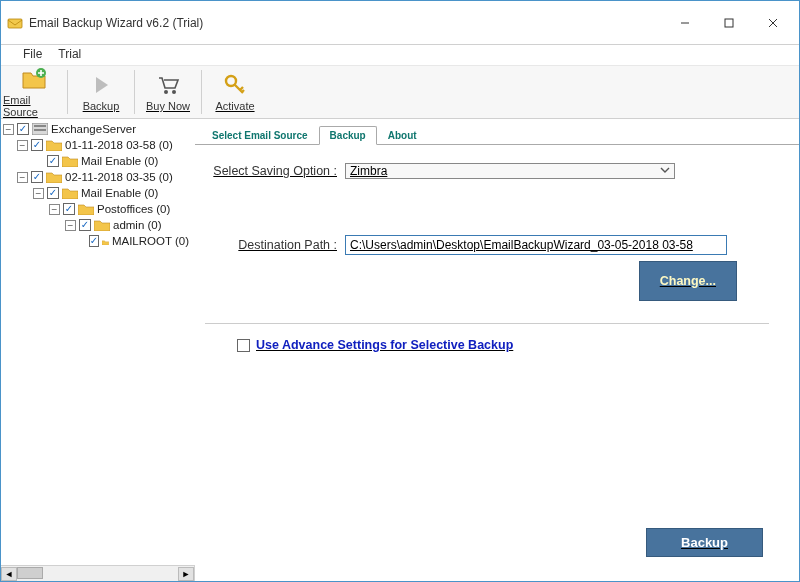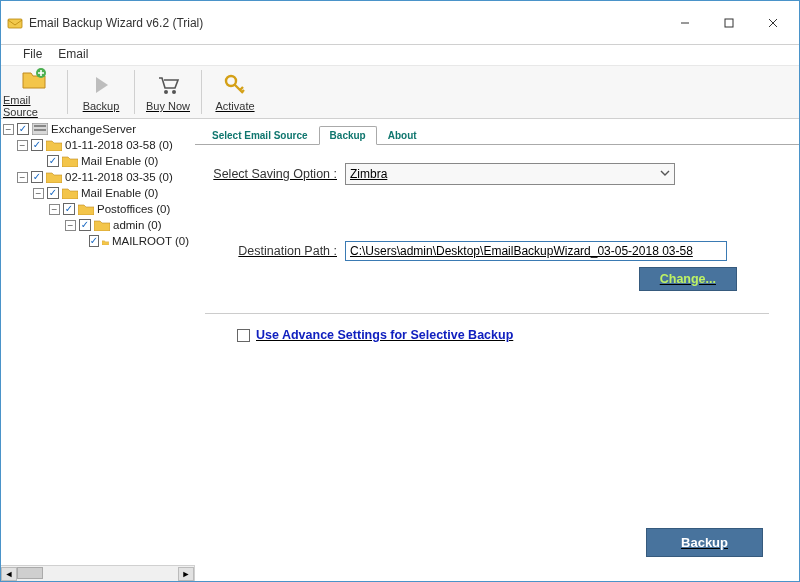--- a/index.html
+++ b/index.html
@@ -24,24 +24,24 @@
   .exp-sp { width: 11px; height: 11px; margin-right: 3px; }
   .cb { width: 12px; height: 12px; border: 1px solid #666; margin-right: 3px; display:flex; align-items:center; justify-content:center; font-size:10px; line-height:1; color:#1565c0; background:#fff; }
   .fld { width: 16px; height: 12px; margin-right: 3px; }
   .content { flex: 1; display: flex; flex-direction: column; background: #fff; }
   .tabs { height: 24px; display: flex; align-items: flex-end; padding-left: 6px; border-bottom: 1px solid #aaa; margin-top: 2px; }
   .tab { padding: 3px 10px 3px; font-size: 10px; font-weight: bold; color: #0f766e; border: 1px solid transparent; border-bottom: none; position: relative; }
   .tab.active { background: #fff; border-color: #aaa; border-bottom: 1px solid #fff; margin-bottom: -1px; border-radius: 2px 2px 0 0; }
   .panel { flex: 1; padding: 18px 30px 10px 10px; display:flex; flex-direction:column;text-decoration:underline; }
   .field-row { display: flex; align-items: center; margin-bottom: 16px; }
   .field-label { width: 140px; text-align: right; padding-right: 8px; font-size: 12.5px; color: #333; }
-  .select-box { flex: 1; max-width: 330px; height: 22px; border: 1px solid #888; background: #f8f8f8; display: flex; align-items: center; padding: 0 4px; justify-content: space-between; font-size: 12px; }
+  .select-box { flex: 1; max-width: 330px; height: 16px; border: 1px solid #888; background: #f8f8f8; display: flex; align-items: center; padding: 0 4px; justify-content: space-between; font-size: 12px; }
   .dest-input { flex: 1; max-width: 382px; height: 20px; border: 1px solid #3a7ab3; background: #fff; padding: 0 4px; font-size: 12px; display:flex; align-items:center; overflow:hidden; white-space:nowrap; }
   .change-row { display: flex; justify-content: flex-end; max-width: 532px; padding-left:148px; }
-  .btn { background: #48739d; color: #bef264; border: 1px solid #365a7d; padding: 4px 20px; font-size: 12.5px; font-weight: bold; }
+  .btn { background: #48739d; color: #fef9c3; border: 1px solid #365a7d; padding: 12px 20px; font-size: 12.5px; font-weight: bold; }
   .divider { height: 1px; background: #ccc; margin: 22px 0 14px; }
   .adv-row { display: flex; align-items: flex-end; gap: 6px; padding-left: 32px; }
   .adv-row .label { color: #1020bf; font-weight: bold; font-size: 12.5px; }
   .adv-cb { width: 13px; height: 13px; border: 1px solid #666; background:#fff; }
   .bottom { margin-top: auto; display:flex; justify-content:flex-end; padding: 0 6px 14px 0; }
   .backup-btn { background:#48739d; color:#fff; border:1px solid #365a7d; padding:6px 34px; font-size:13px; font-weight:bold; }
   .h-scroll { height: 16px; border-top: 1px solid #d0d0d0; display:flex; align-items:center; background:#f0f0f0; }
   .h-scroll .arrow { width:16px; height:14px; background:#e2e2e2; border:1px solid #bbb; display:flex; align-items:center; justify-content:center; font-size:9px; }
   .h-scroll .track { flex:1; height:14px; background:#f0f0f0; position:relative; }
   .h-scroll .thumb { position:absolute; left:0; top:0; height:12px; width:26px; background:#cfcfcf; border:1px solid #aaa; }
@@ -74,21 +74,21 @@
           <svg viewBox="0 0 10 10">
             <line x1="1" y1="1" x2="9" y2="9" stroke="#333" stroke-width="1"></line>
             <line x1="9" y1="1" x2="1" y2="9" stroke="#333" stroke-width="1"></line>
           </svg>
         </div>
     </div>
   </div>
 
   <div class="menubar">
     <span>File</span>
-    <span>Email</span>
+    <span>Trial</span>
   </div>
 
   <div class="toolbar">
     <div class="tool-btn">
       <span class="ico">
           <svg viewBox="0 0 26 26">
             <path d="M2 7h8l2 3h12v12H2z" fill="#f3c54a" stroke="#c08a1e"></path>
             <circle cx="20" cy="7" r="5" fill="#4caf50"></circle>
             <path d="M20 4v6M17 7h6" stroke="#fff" stroke-width="1.6"></path>
           </svg>

